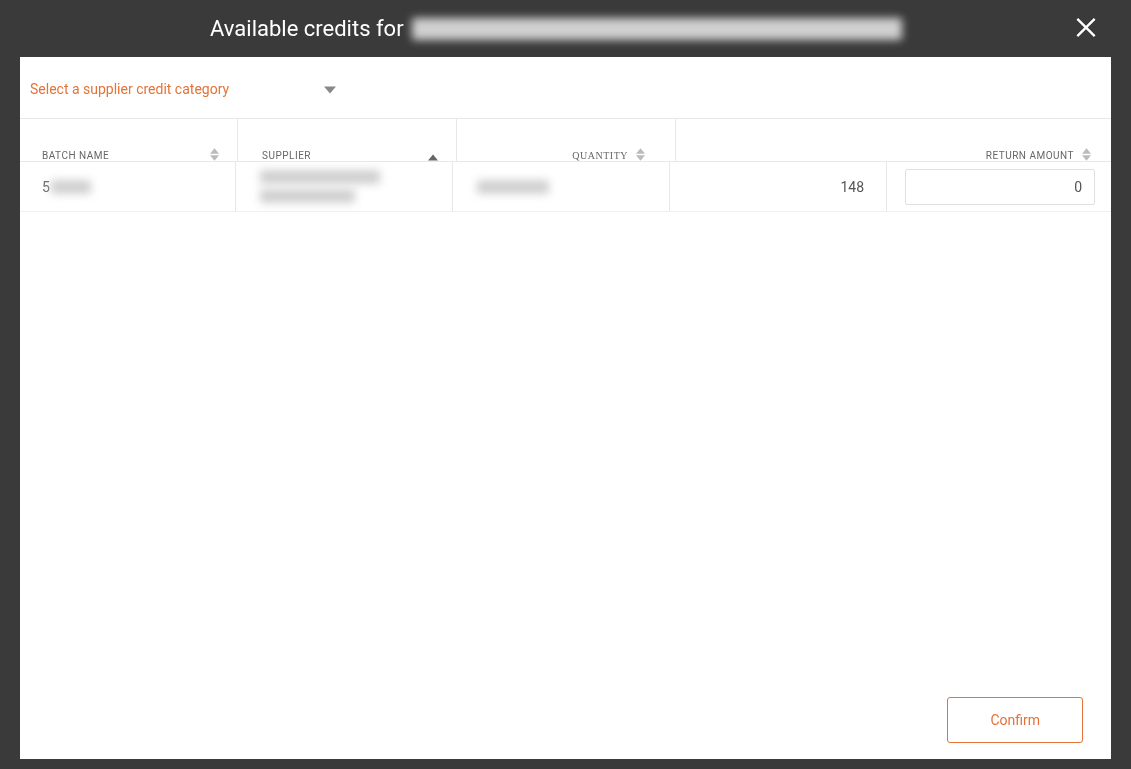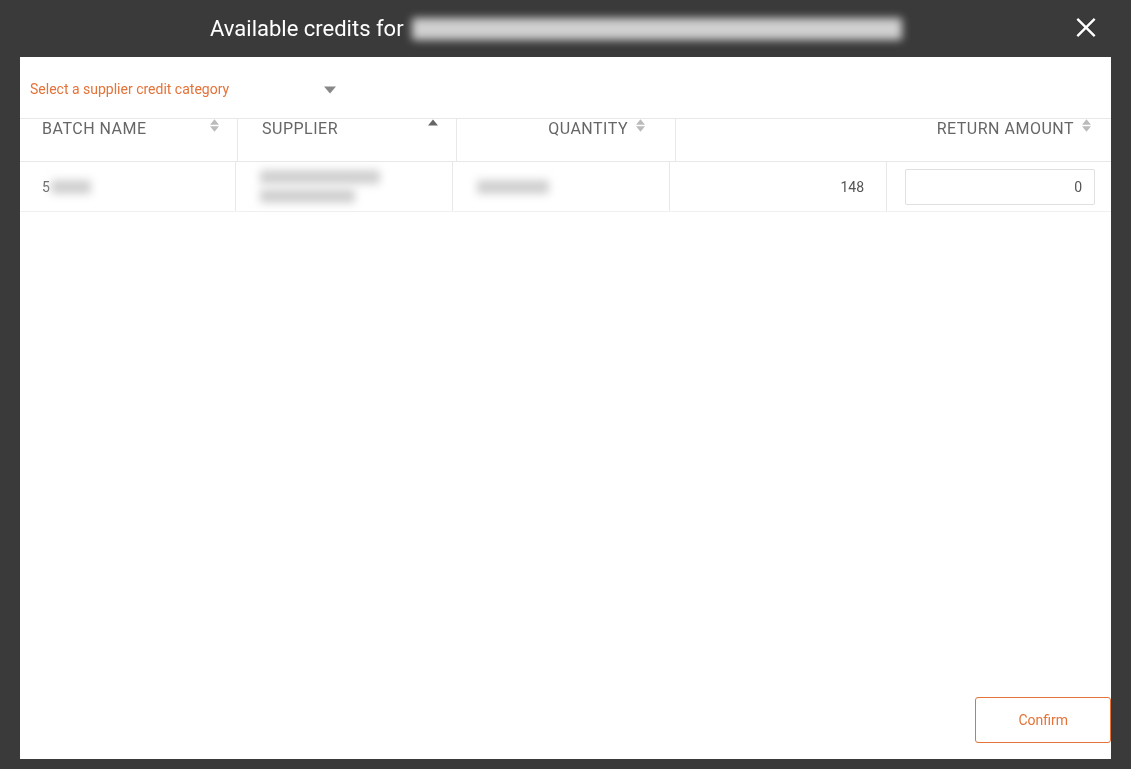--- a/index.html
+++ b/index.html
@@ -15,26 +15,26 @@
     
     .modal-body { background: #fff; margin: 0 20px 10px 20px; height: 702px; position: relative; }
     
     .category-select { display: flex; align-items: flex-start; padding: 24px 10px 18px 10px; }
     .category-select-label { color: #e57238; font-size: 14px; }
     .category-select .caret { margin-left: 95px; }
     .caret svg { width: 12px; height: 12px; fill: #888; }
     
     .table-wrap { }
     .thead { display: flex; border-top: 1px solid #e8e8e8; border-bottom: 1px solid #e8e8e8; height: 44px; }
-    .th { display: flex; align-items: flex-start; padding: 0 18px; font-size: 16px; letter-spacing: 0.5px; color: #666; text-transform: uppercase; position: relative; border-right: 1px solid #e8e8e8; }
+    .th { display: flex; align-items: flex-end; padding: 0 18px; font-size: 10px; letter-spacing: 0.5px; color: #666; text-transform: uppercase; position: relative; border-right: 1px solid #e8e8e8; }
     .th:last-child { border-right: none; }
     .th.batch { width: 218px; padding-left: 22px; }
     .th.supplier { width: 219px; padding-left: 24px; }
     .th.expiry { width: 219px; padding-left: 24px; }
-    .th.quantity { width: 219px; justify-content: flex-end; padding-right: 30px; }
+    .th.quantity { width: 219px; justify-content: flex-end; padding-right: 30px; font-family: Liberation Serif, serif; }
     .th.return { flex: 1; justify-content: flex-end; padding-right: 20px; }
     
     .sort-icons { display: flex; flex-direction: column; margin-left: auto; gap: 1px; }
     .th.quantity .sort-icons, .th.return .sort-icons { margin-left: 8px; }
     .sort-icons svg { width: 9px; height: 6px; fill: #bbb; display: block; }
     .sort-single { margin-left: auto; display: flex; align-items: center; }
     .sort-single svg { width: 10px; height: 7px; fill: #666; }
     
     .tbody { }
     .trow { display: flex; height: 50px; border-bottom: 1px solid #f0f0f0; }
@@ -48,21 +48,21 @@
     
     .redacted.cell-sm { height: 14px; width: 40px; }
     .redacted.cell-md { height: 14px; width: 120px; margin-bottom: 2px; }
     .redacted.cell-md2 { height: 14px; width: 95px; }
     .redacted.cell-exp { height: 14px; width: 72px; }
     
     .td.batch .batch-char { color: #666; font-size: 14px; margin-right: 1px; }
     
     .return-input { width: 190px; height: 36px; border: 1px solid #e0e0e0; border-radius: 2px; text-align: right; padding: 0 12px; font-size: 14px; color: #555; font-family: inherit; }
     
-    .footer { position: absolute; bottom: 16px; right: 0; border-radius: 15px; }
+    .footer { position: absolute; bottom: 16px; right: 28px; border-radius: 15px; }
     .confirm-btn { border: 1px solid #e57238; background: #fff; color: #e57238; font-size: 14px; padding: 14px 42px; border-radius: 3px; cursor: pointer; font-family: inherit; }
   </style>
 </head>
 <body>
 
 <div class="modal-header">
   <div class="modal-title">
     <span>Available credits for</span>
     <span class="redacted title-r"></span>
   </div>

